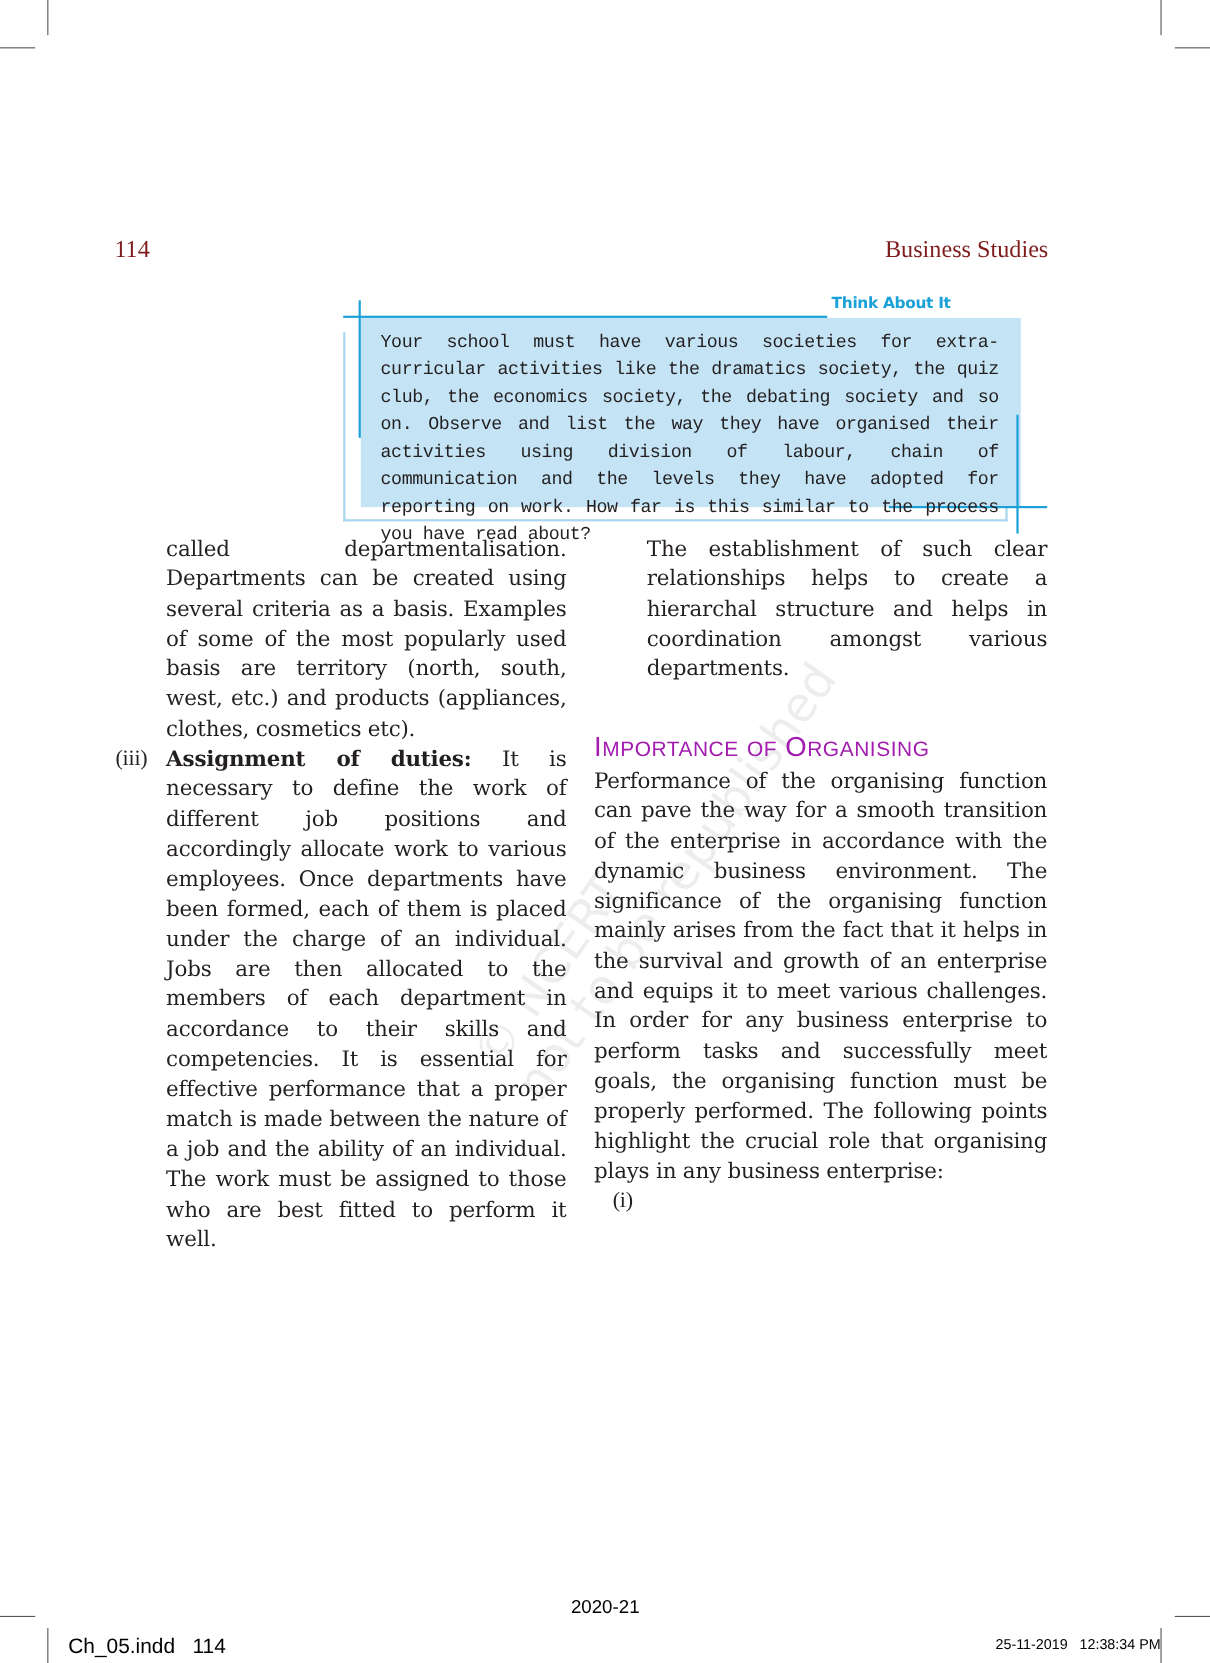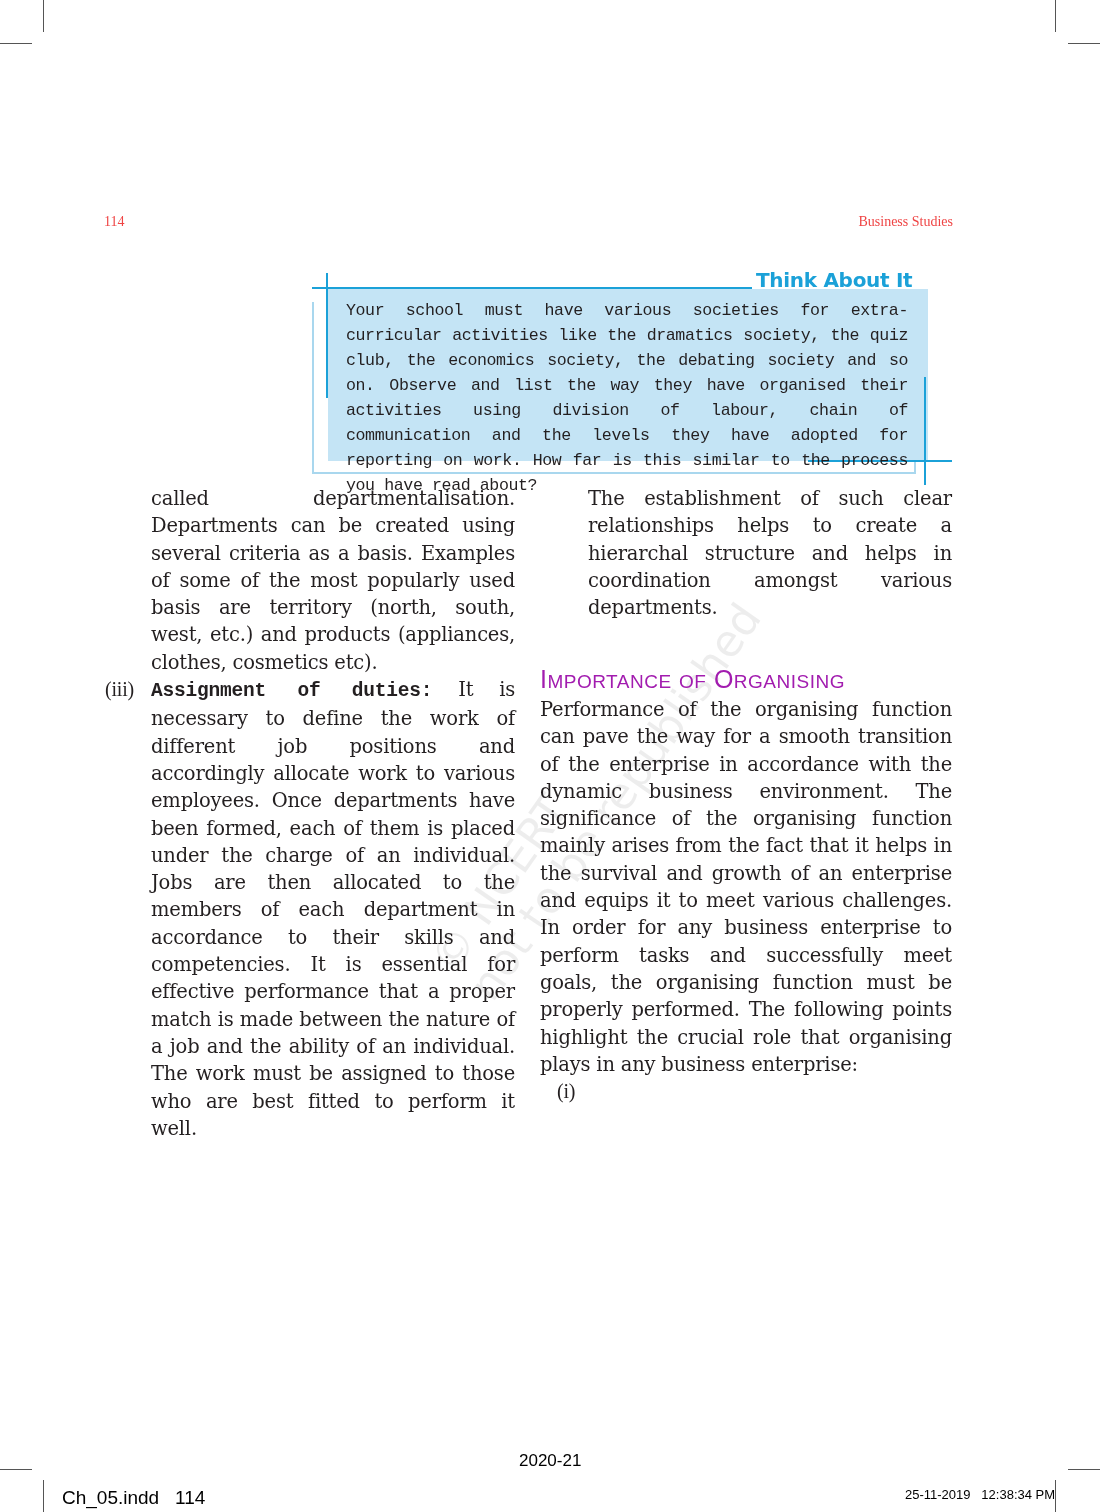--- a/index.html
+++ b/index.html
@@ -1,33 +1,33 @@
 <!DOCTYPE html>
 <html><head>
   <meta charset="utf-8">
   <style>
     html, body { margin: 0; padding: 0; background: #ffffff; }
     body { width: 1100px; height: 1512px; position: relative; overflow: hidden; font-family: "DejaVu Serif", serif; color: #231f20; }
     .crop { position: absolute; background: #555; }
-    .hdr { position: absolute; top: 214px; font-family: "Liberation Serif", serif; font-size: 14px; color: #ef4444; }
+    .hdr { position: absolute; top: 214px; font-family: "Liberation Serif", serif; font-size: 22px; color: #7f1d1d; }
     #page-num { left: 104px; }
     #book-title { right: 147px; }
 
     
-    .think-title { position: absolute; left: 756px; top: 268px; font-family: "DejaVu Sans", sans-serif; font-weight: bold; font-size: 20px; color: #1ba1d8; letter-spacing: -0.3px; }
+    .think-title { position: absolute; left: 756px; top: 268px; font-family: "DejaVu Sans", sans-serif; font-weight: bold; font-size: 14px; color: #1ba1d8; letter-spacing: -0.3px; }
     .tline { position: absolute; background: #1ba1d8; }
     .think-frame { position: absolute; left: 312px; top: 302px; width: 600px; height: 170px; border: 2px solid #a9d7ee; border-top: none; border-right: 2px solid #a9d7ee; }
     .think-box { position: absolute; left: 328px; top: 289px; width: 600px; height: 172px; background: #c4e4f5; }
     .think-text { position: absolute; left: 346px; top: 298px; width: 562px; font-family: Liberation Mono, monospace; font-size: 16.6px; line-height: 25px; color: #231f20; text-align: justify; letter-spacing: -0.4px; word-spacing: 0px; }
 
     .col { position: absolute; font-size: 19.5px; line-height: 27.3px; text-align: justify; letter-spacing: -0.2px; }
     .col p { margin: 0; }
     .item { position: relative; }
     .num { position: absolute; font-family: "Liberation Serif", serif; font-size: 20px; }
-    b { font-weight: bold; font-family: Liberation Mono, monospace; }
+    b { font-weight: bold; }
     #col-left { left: 151px; top: 485px; width: 364px; }
     #col-right-top { left: 588px; top: 485px; width: 364px; }
     .section-heading { position: absolute; left: 540px; top: 644px; font-family: Liberation Sans, sans-serif; color: #a21caf; font-weight: normal; font-size: 25px; letter-spacing: 0.5px; white-space: nowrap; }
     .section-heading .sc { font-size: 19px; }
     #col-right { left: 540px; top: 696px; width: 412px; }
     .watermark { position: absolute; left: 360px; top: 740px; transform: rotate(-55deg); transform-origin: center; font-family: "DejaVu Sans", sans-serif; font-size: 44px; color: rgba(0,0,0,0.07); white-space: nowrap; pointer-events: none; line-height: 48px; }
     .foot { position: absolute; font-family: "Liberation Sans", sans-serif; color: #000000; }
   </style>
 </head>
 <body>

